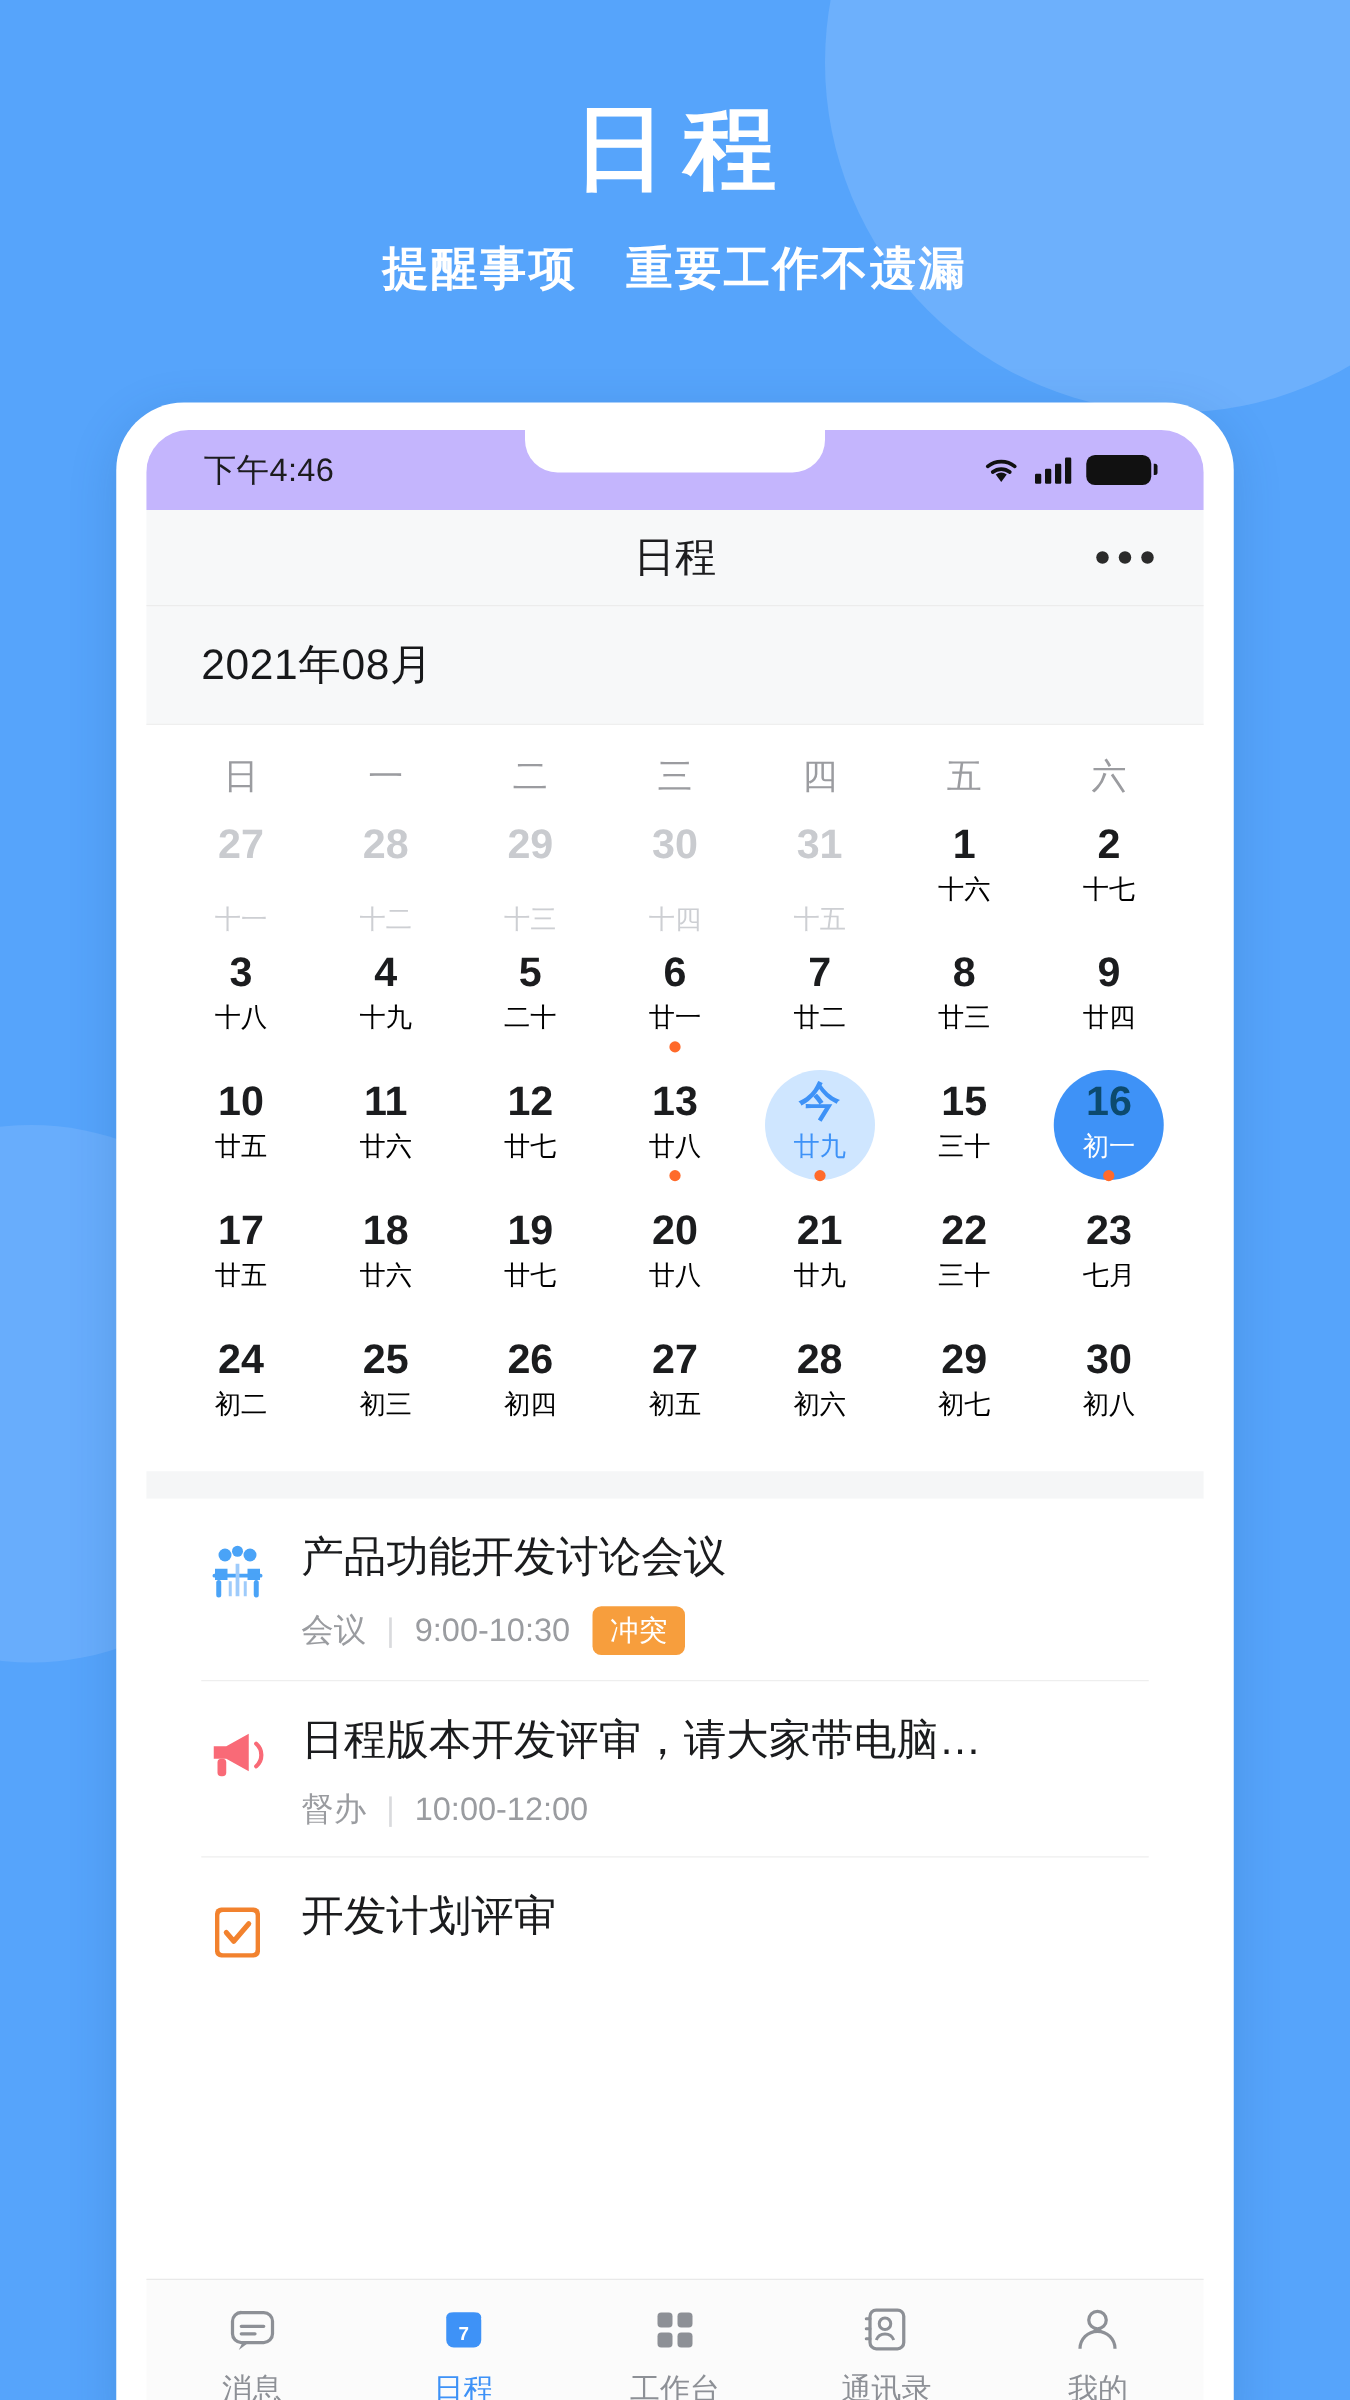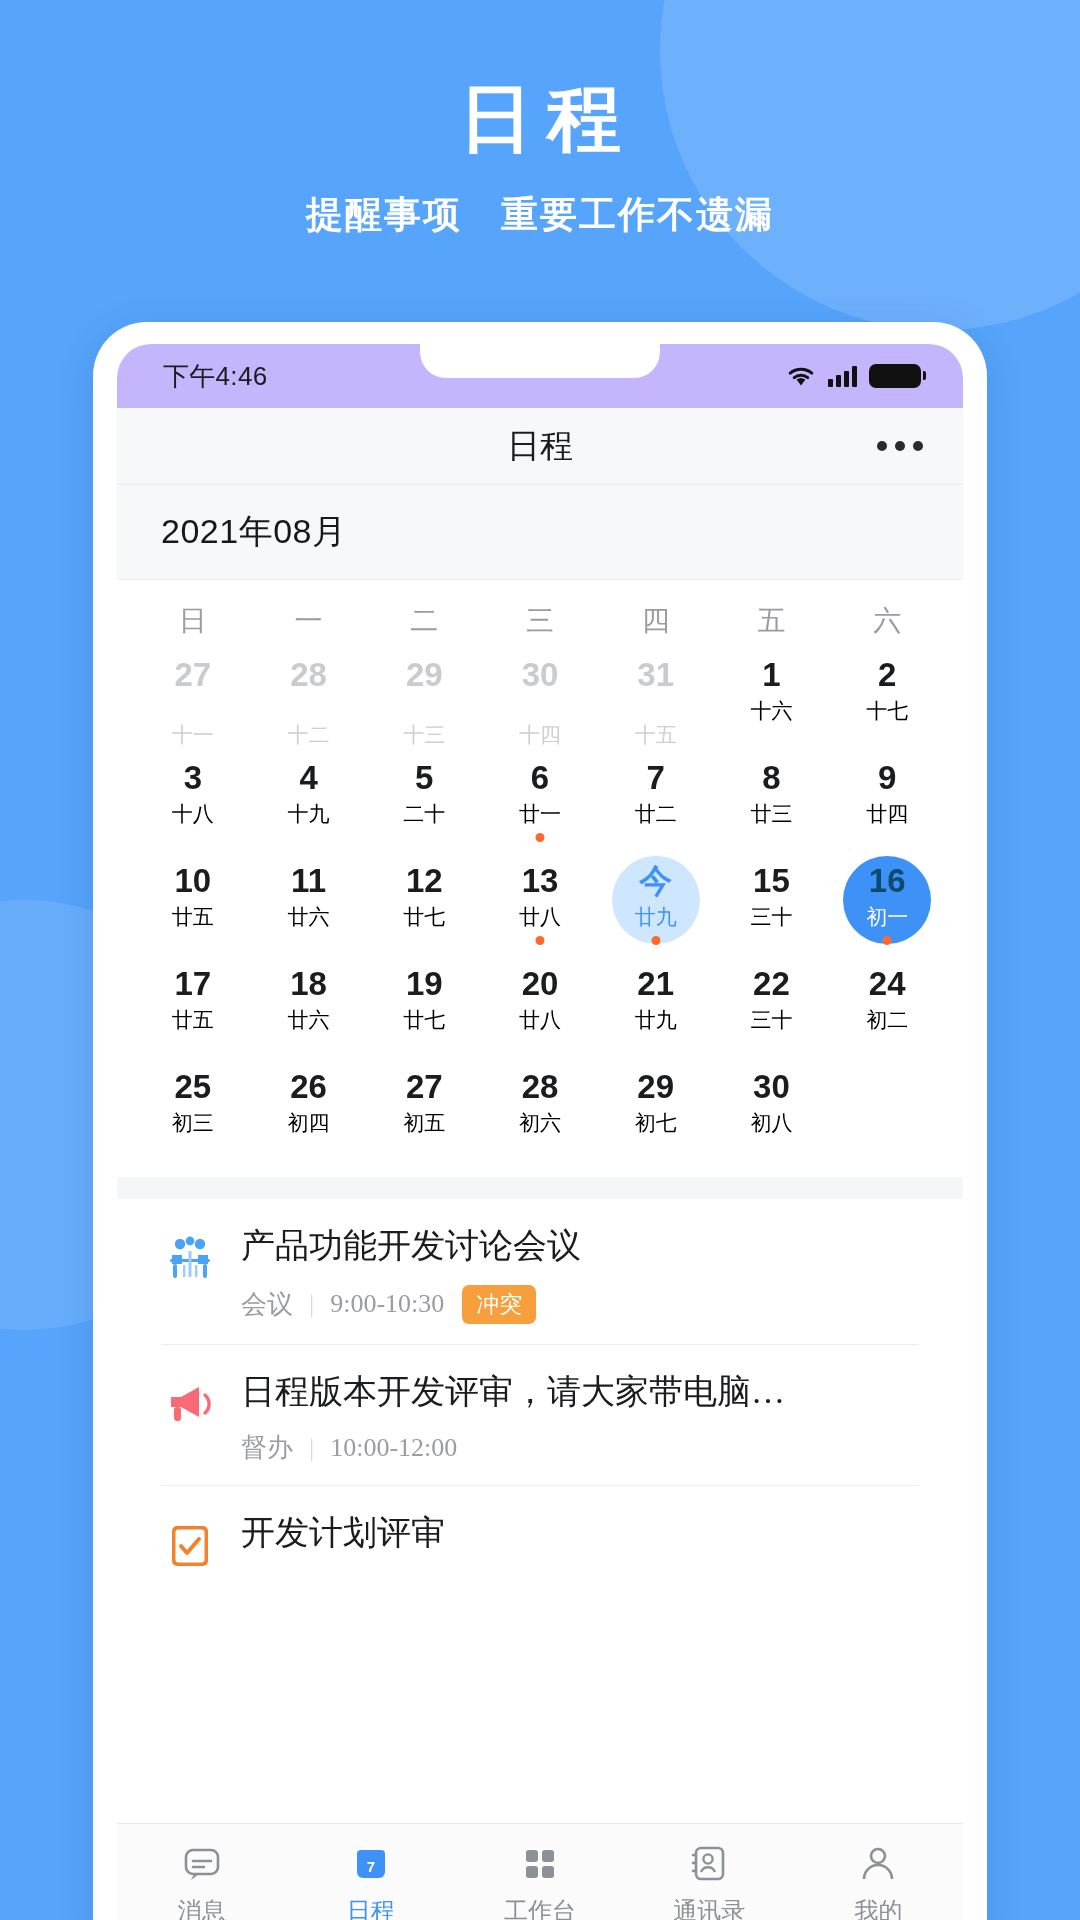--- a/index.html
+++ b/index.html
@@ -98,21 +98,21 @@
 
   .divider-band{height:22px;background:#f5f6f7;margin-top:14px;}
 
   
   .events{background:#fff;padding:0 44px;}
   .event{display:flex;align-items:flex-start;padding:26px 0 20px;
     border-bottom:1px solid #eeeeee;}
   .event:last-child{border-bottom:none;}
   .ev-icon{width:58px;height:58px;flex:0 0 58px;margin-right:22px;margin-top:4px;
     display:flex;align-items:center;justify-content:center;}
-  .ev-body{flex:1;min-width:0;font-family:Liberation Serif, serif;}
+  .ev-body{flex:1;min-width:0;}
   .ev-title{font-size:34px;color:#1b1c1e;line-height:1.25;white-space:nowrap;
     overflow:hidden;text-overflow:ellipsis;}
   .ev-meta{display:flex;align-items:center;margin-top:17px;font-size:26px;color:#9a9ca0;}
   .ev-meta .sep{margin:0 16px;color:#d9dadd;}
   .ev-badge{margin-left:18px;background:#f79e3d;color:#fff;font-size:23px;
     padding:4px 14px;border-radius:7px;line-height:1.35;}
 
   
   .tabbar{position:absolute;left:0;right:0;bottom:0;height:118px;background:#fbfbfb;
     border-top:1px solid #e9e9e9;display:grid;grid-template-columns:repeat(5,1fr);
@@ -289,20 +289,24 @@
           </div>
           <div class="cell">
             <div class="d">21</div>
             <div class="l">廿九</div>
           </div>
           <div class="cell">
             <div class="d">22</div>
             <div class="l">三十</div>
           </div>
           <div class="cell">
+            <div class="d">23</div>
+            <div class="l">七月</div>
+          </div>
+          <div class="cell">
             <div class="d">24</div>
             <div class="l">初二</div>
           </div>
           <div class="cell">
             <div class="d">25</div>
             <div class="l">初三</div>
           </div>
           <div class="cell">
             <div class="d">26</div>
             <div class="l">初四</div>

